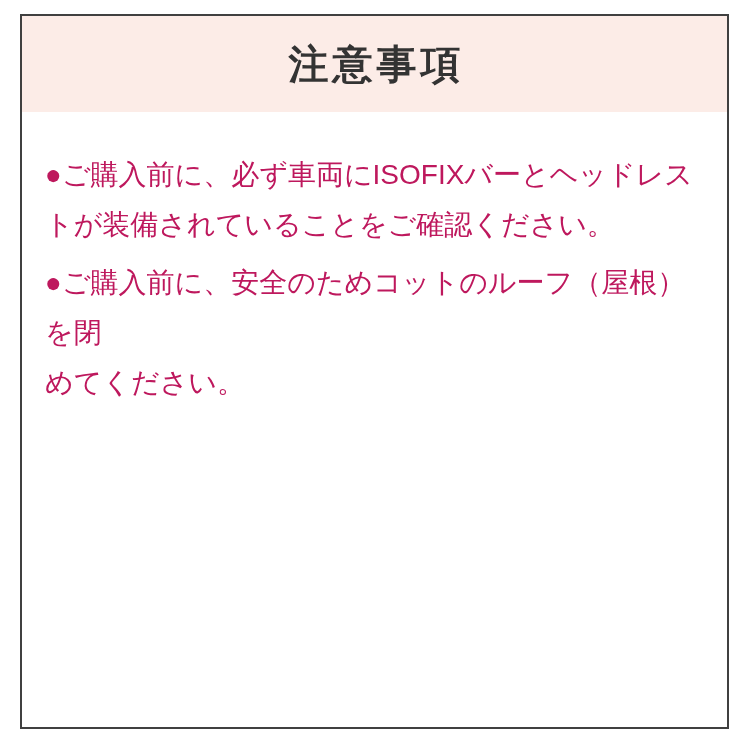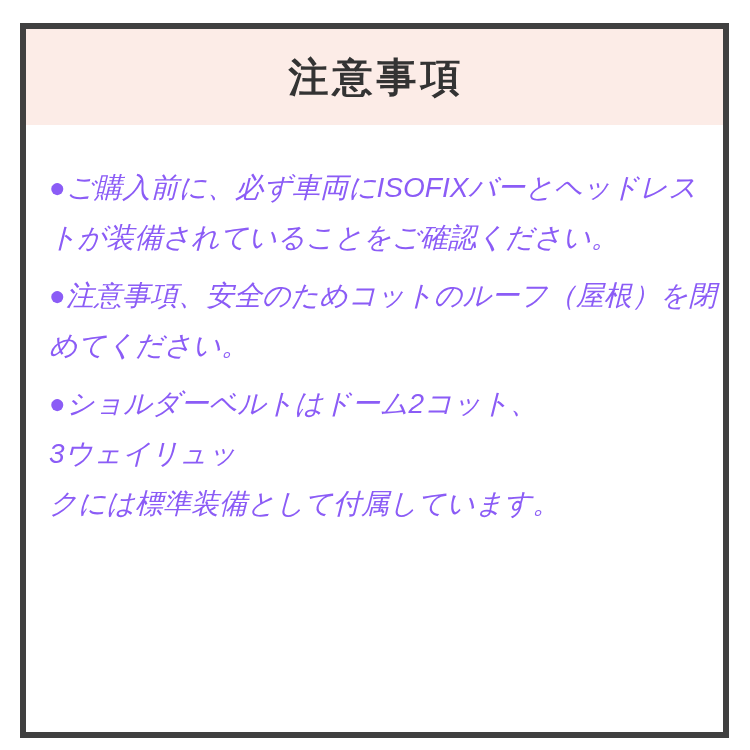--- a/index.html
+++ b/index.html
@@ -10,24 +10,23 @@
     background: #ffffff;
     font-family: "Liberation Sans", sans-serif;
   }
   .frame {
     position: absolute;
     left: 20px;
     top: 14px;
     width: 709px;
     height: 715px;
     box-sizing: border-box;
-    border: 6px solid #404040;
+    border: 2px solid #404040;
     background: #ffffff;
     overflow: hidden;
-    margin-top: 9px;
   }
   .header {
     height: 96px;
     background: #fcece7;
     display: flex;
     align-items: center;
     justify-content: center;
   }
   .title {
     font-size: 40px;
@@ -36,34 +35,31 @@
     letter-spacing: 4px;
     text-indent: 4px;
   }
   .notices {
     padding: 38px 6px 0 23px;
   }
   .notice {
     margin: 0 0 8px 0;
     font-size: 28px;
     line-height: 50px;
-    color: #8b5cf6;
+    color: #be185d;
     white-space: pre-line;
     word-break: keep-all;
-    font-style: italic;
   }
 </style>
 </head>
 <body>
 
 <div class="frame">
   <div class="header">
     <div class="title">注意事項</div>
   </div>
   <div class="notices">
     <p class="notice">●ご購入前に、必ず車両にISOFIXバーとヘッドレス
 トが装備されていることをご確認ください。</p>
-    <p class="notice">●注意事項、安全のためコットのルーフ（屋根）を閉
+    <p class="notice">●ご購入前に、安全のためコットのルーフ（屋根）を閉
 めてください。</p>
-    <p class="notice">●ショルダーベルトはドーム2コット、3ウェイリュッ
-クには標準装備として付属しています。</p>
   </div>
 </div>
 
 </body></html>

